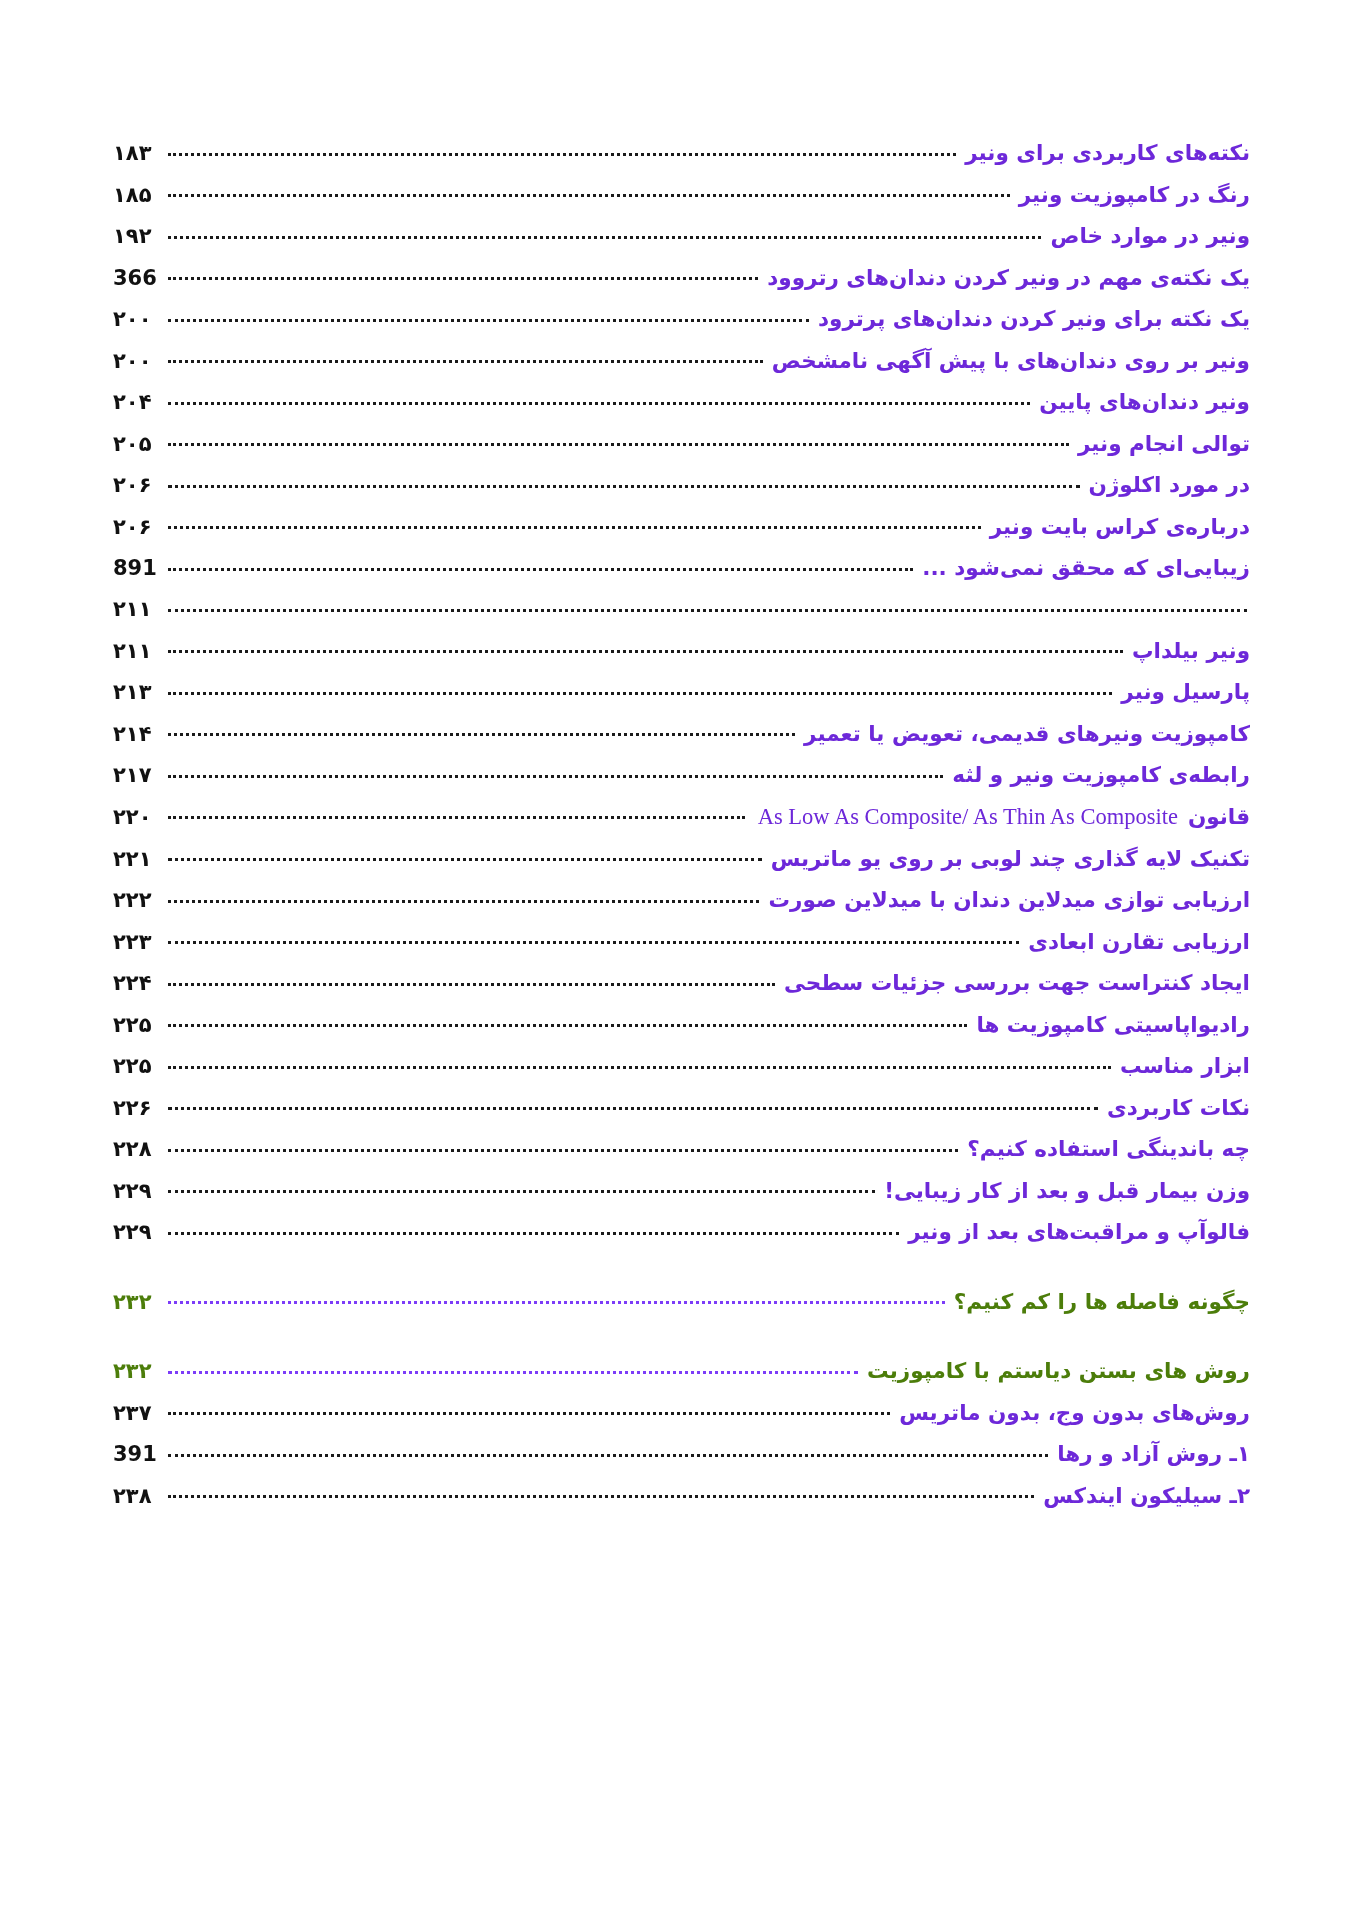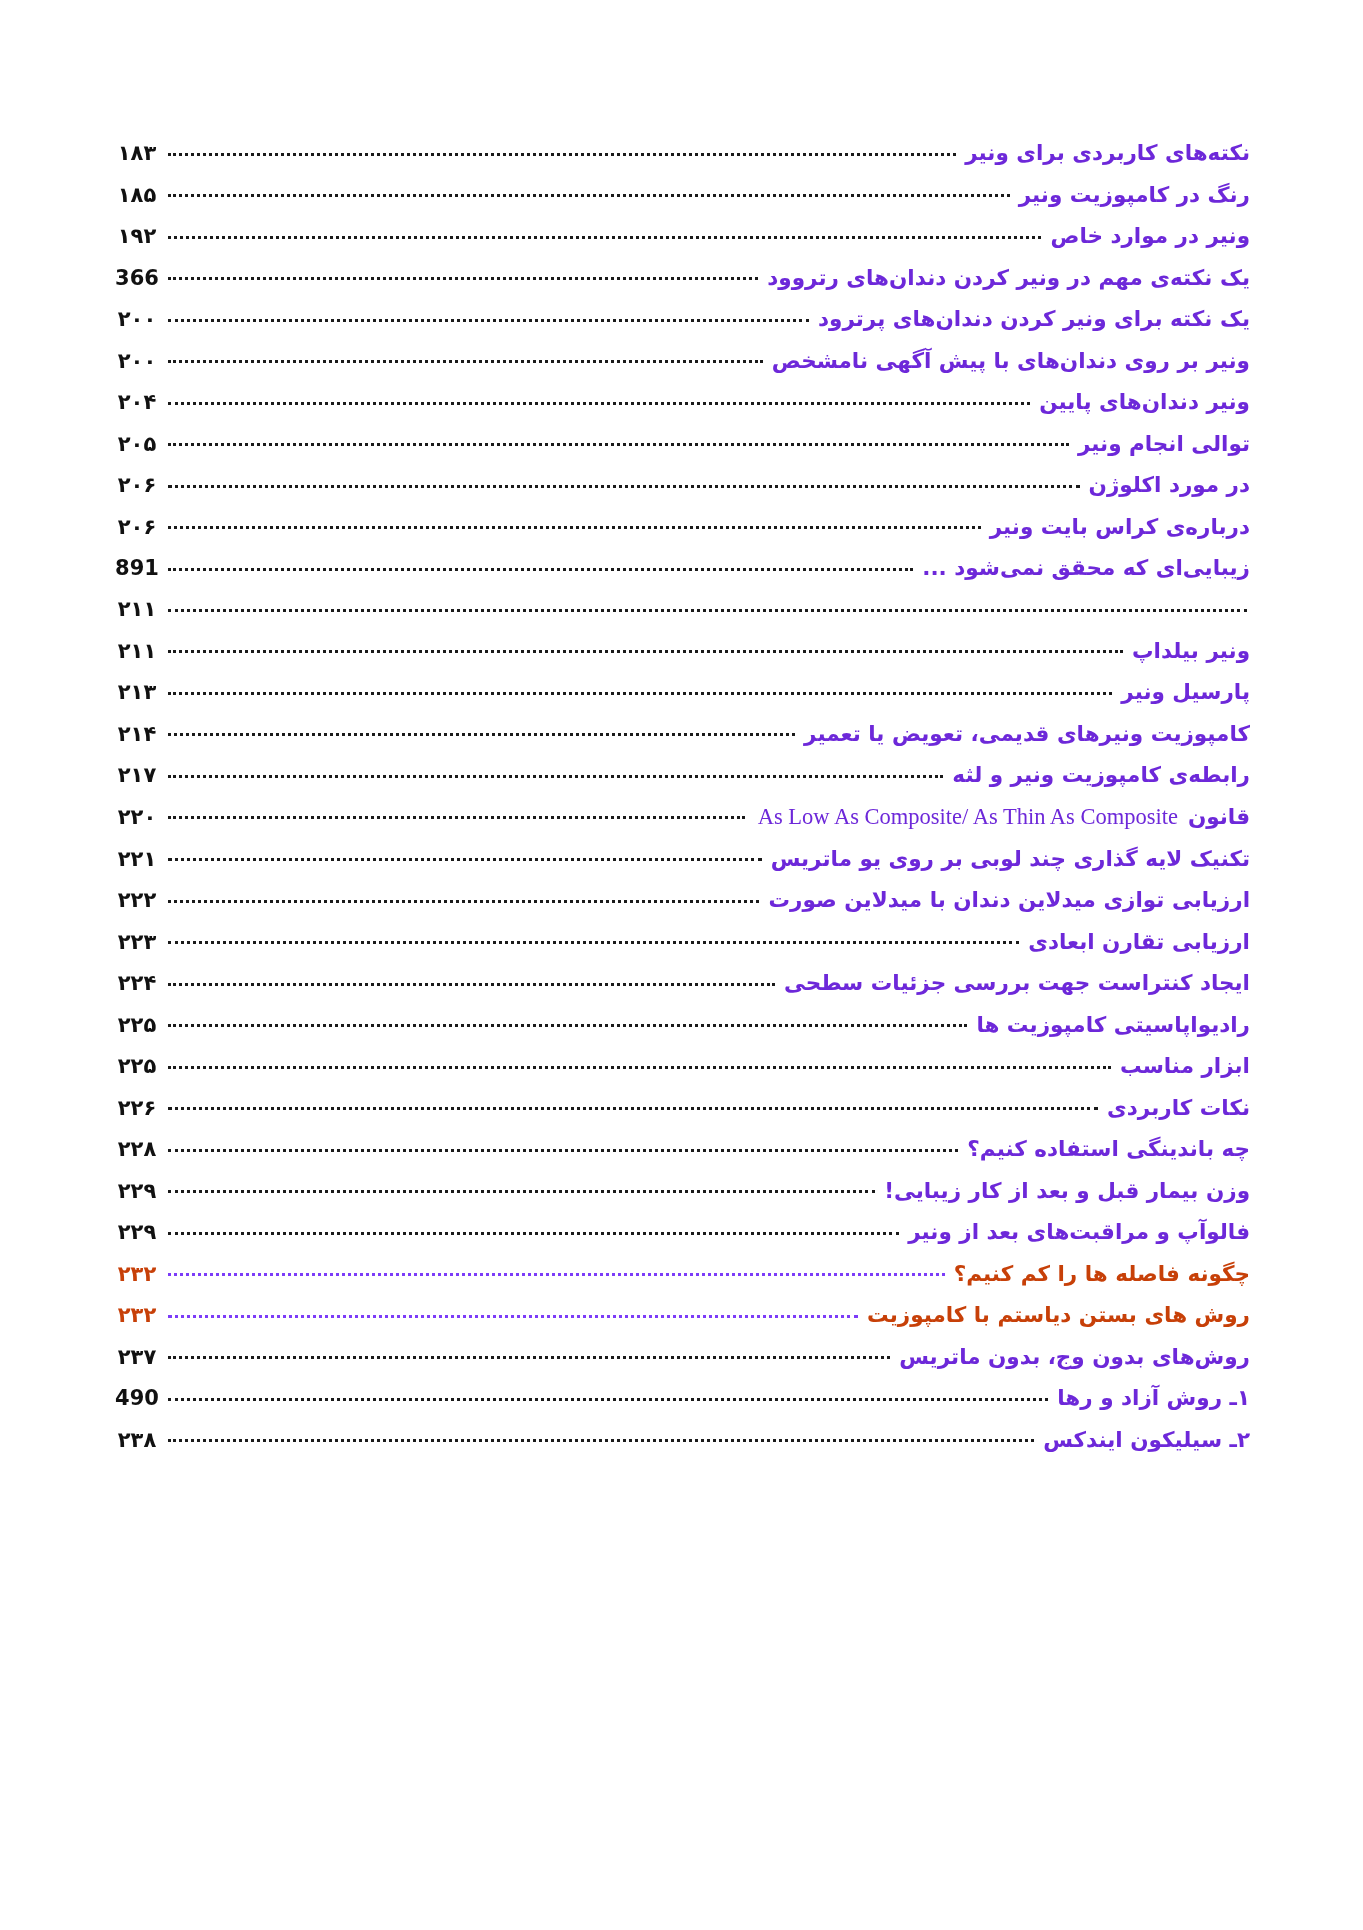--- a/index.html
+++ b/index.html
@@ -76,27 +76,28 @@
 
   .toc-page {
     flex: 0 0 auto;
     font-size: 21px;
     font-weight: 700;
     color: #111111;
     direction: rtl;
     unicode-bidi: isolate;
     padding-right: 4px;
     min-width: 48px;
-    text-align: center;
+    text-align: left;
   }
 
   
   .toc-row.accent .toc-title,
   .toc-row.accent .toc-page {
-    color: #c2410c;
+    color: #4d7c0f;
+    margin-top: 28px;
   }
   .toc-row.accent .toc-dots::before {
     border-bottom-color: #7a3df0;
   }
   .toc-row.accent .toc-title {
     letter-spacing: 0.4px;
   }
 
   
   .toc-title .latin {
@@ -263,21 +264,21 @@
         <span class="toc-page">۲۳۲</span>
       </div>
       <div class="toc-row">
         <span class="toc-title">روش‌های بدون وج، بدون ماتریس</span>
         <span class="toc-dots"></span>
         <span class="toc-page">۲۳۷</span>
       </div>
       <div class="toc-row">
         <span class="toc-title">۱ـ روش آزاد و رها</span>
         <span class="toc-dots"></span>
-        <span class="toc-page">490</span>
+        <span class="toc-page">391</span>
       </div>
       <div class="toc-row">
         <span class="toc-title">۲ـ سیلیکون ایندکس</span>
         <span class="toc-dots"></span>
         <span class="toc-page">۲۳۸</span>
       </div>
     </div>
 </div>
 
 </body></html>

